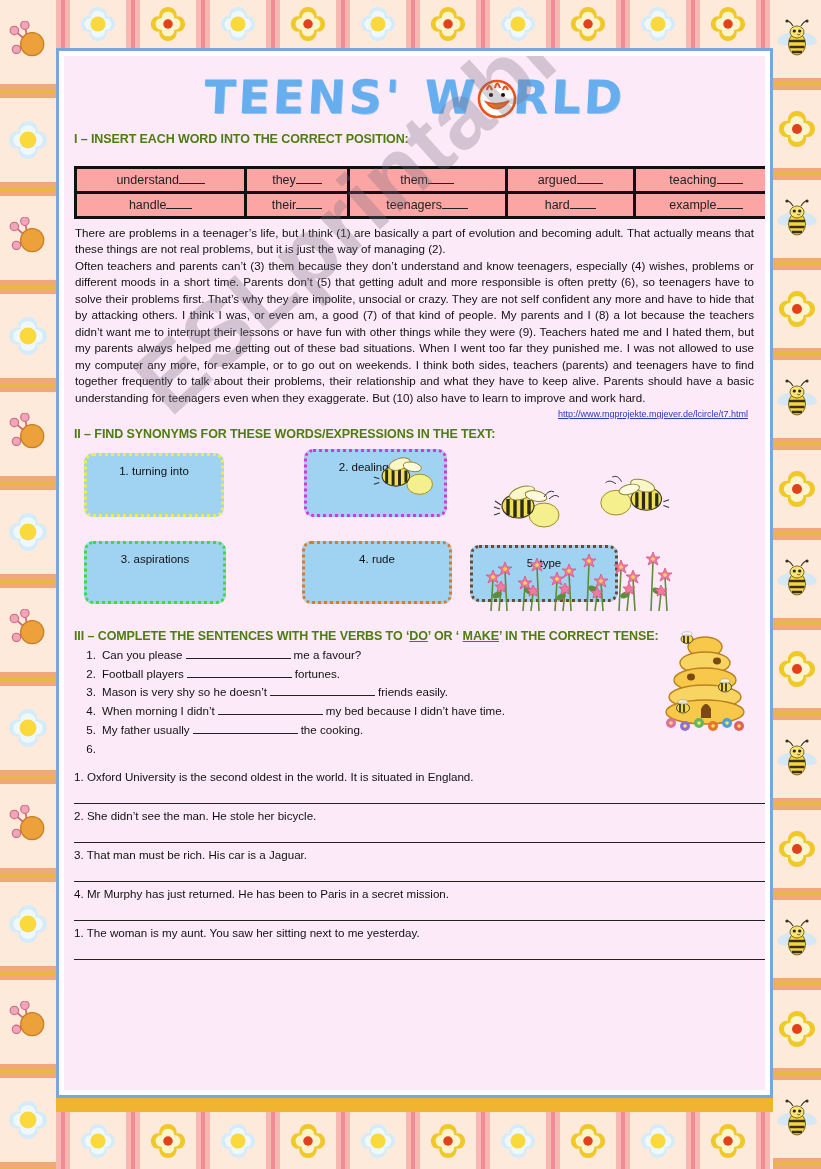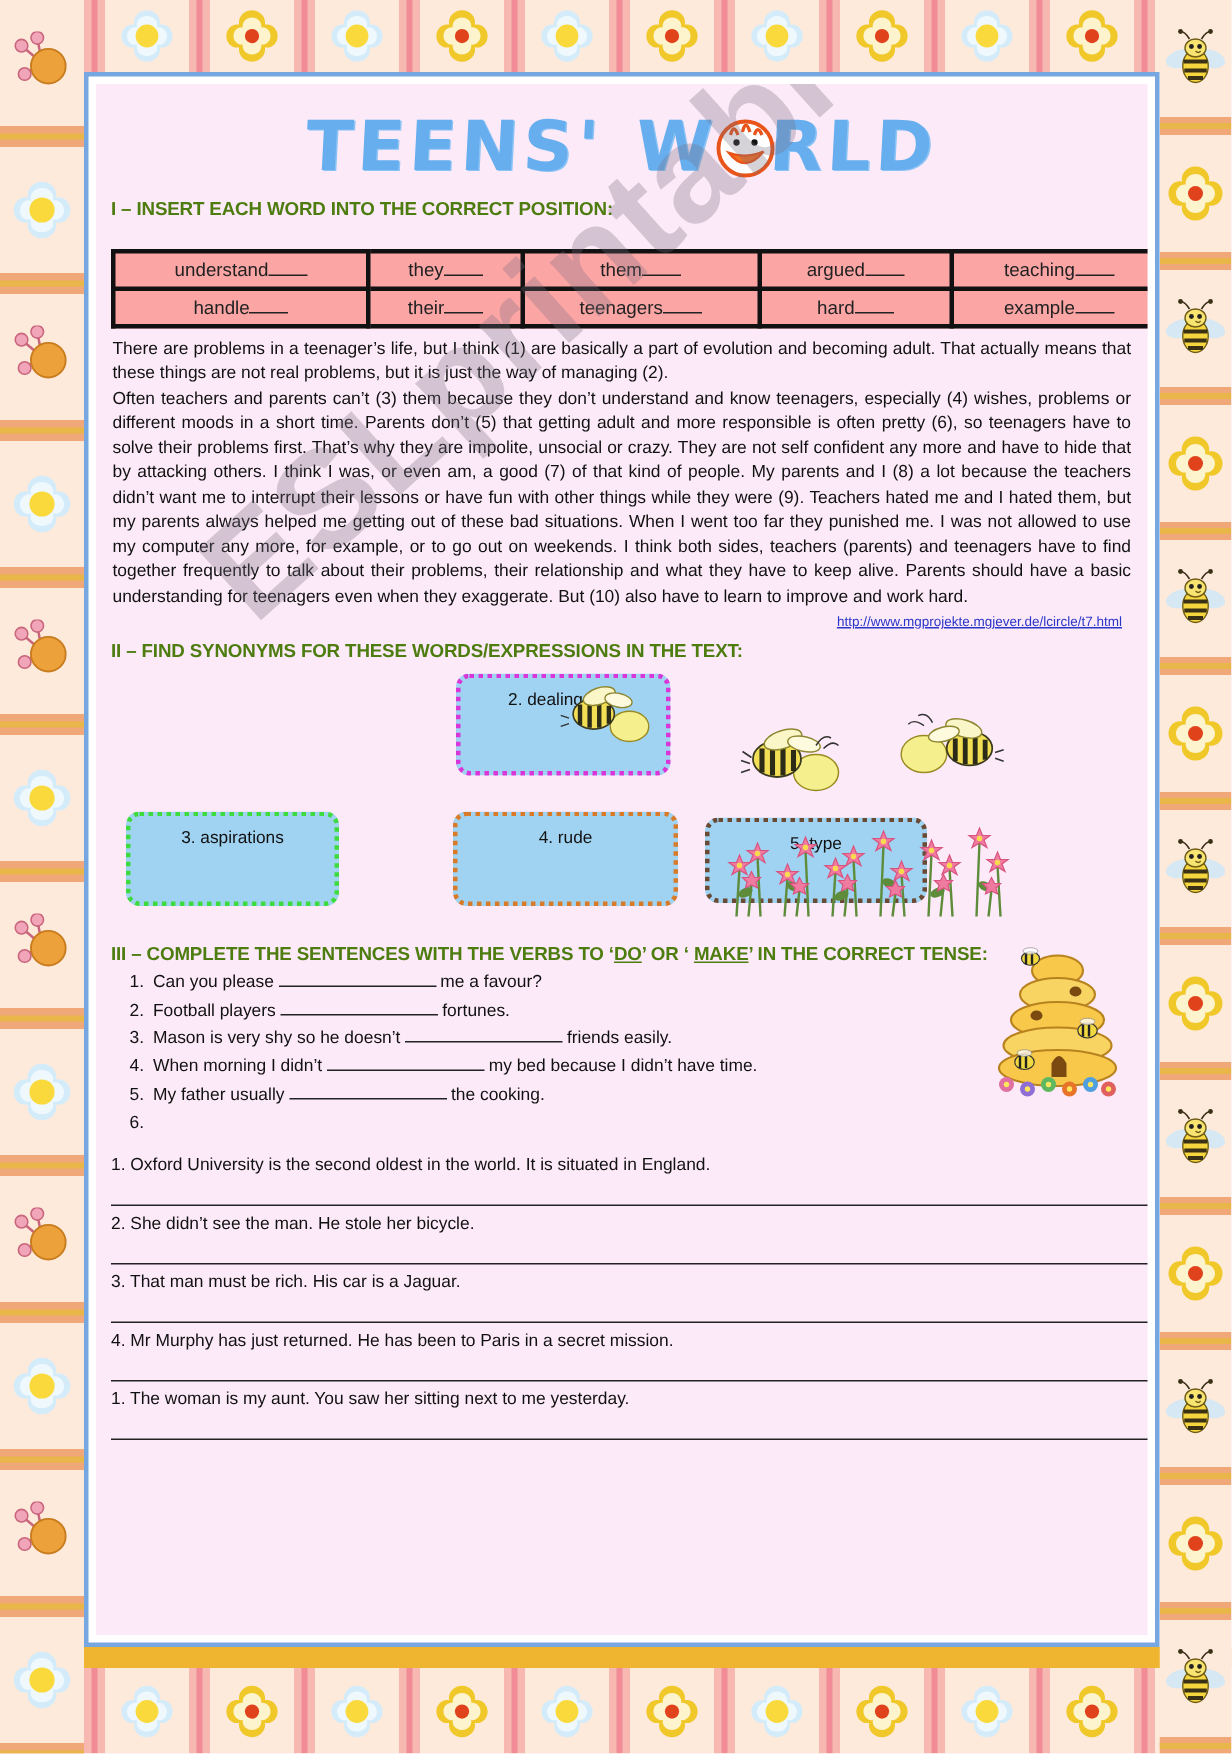--- a/index.html
+++ b/index.html
@@ -889,20 +889,23 @@
 
   <div id="passage">
     <p>There are problems in a teenager’s life, but I think (1) are basically a part of evolution and becoming adult. That actually means that these things are not real problems, but it is just the way of managing (2).</p>
     <p>Often teachers and parents can’t (3) them because they don’t understand and know teenagers, especially (4) wishes, problems or different moods in a short time. Parents don’t (5) that getting adult and more responsible is often pretty (6), so teenagers have to solve their problems first. That’s why they are impolite, unsocial or crazy. They are not self confident any more and have to hide that by attacking others. I think I was, or even am, a good (7) of that kind of people. My parents and I (8) a lot because the teachers didn’t want me to interrupt their lessons or have fun with other things while they were (9). Teachers hated me and I hated them, but my parents always helped me getting out of these bad situations. When I went too far they punished me. I was not allowed to use my computer any more, for example, or to go out on weekends. I think both sides, teachers (parents) and teenagers have to find together frequently to talk about their problems, their relationship and what they have to keep alive. Parents should have a basic understanding for teenagers even when they exaggerate. But (10) also have to learn to improve and work hard.</p>
     <a id="source-link" href="#">http://www.mgprojekte.mgjever.de/lcircle/t7.html</a>
   </div>
 
   <div class="sec-head" style="margin-top:6px">II – FIND SYNONYMS FOR THESE WORDS/EXPRESSIONS IN THE TEXT:</div>
 
   <div id="syn-area">
+    <div class="syn-box syn-1">
+          <span>1. turning into</span>
+        </div>
     <div class="syn-box syn-2">
           <span>2. dealing with</span>
         </div>
     <div class="syn-box syn-3">
           <span>3. aspirations</span>
         </div>
     <div class="syn-box syn-4">
           <span>4. rude</span>
         </div>
     <div class="syn-box syn-5">

